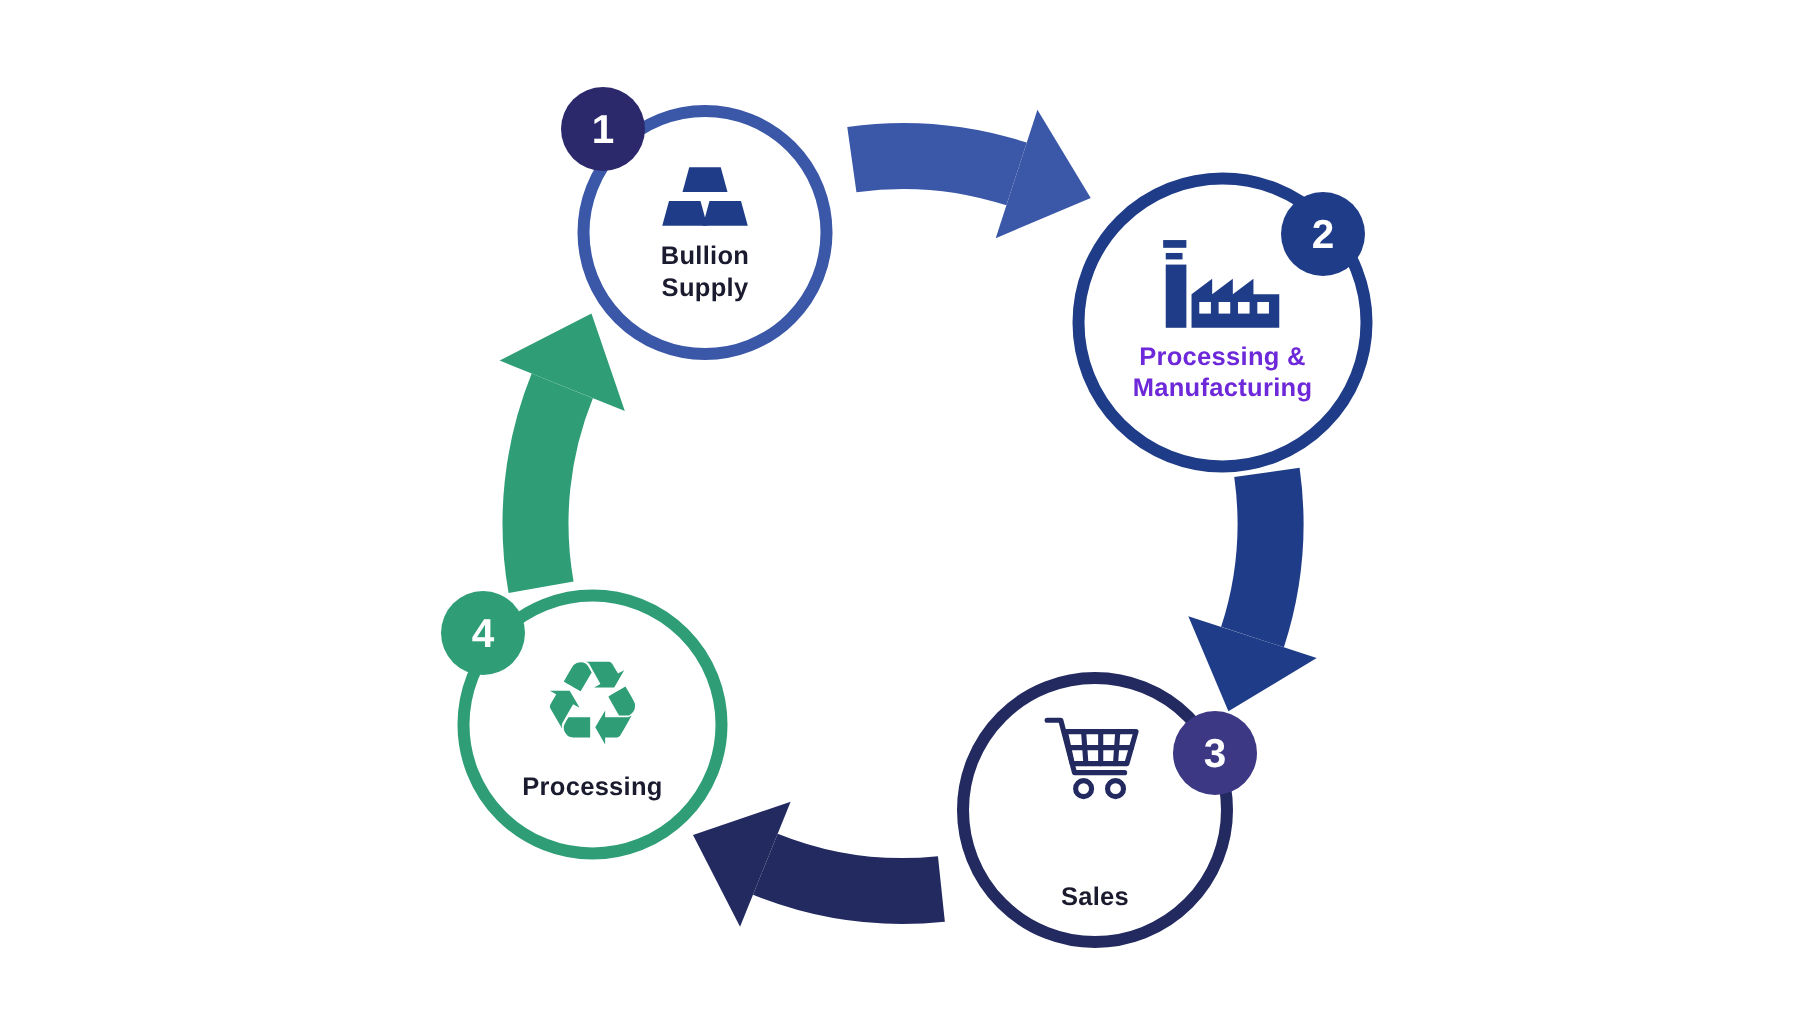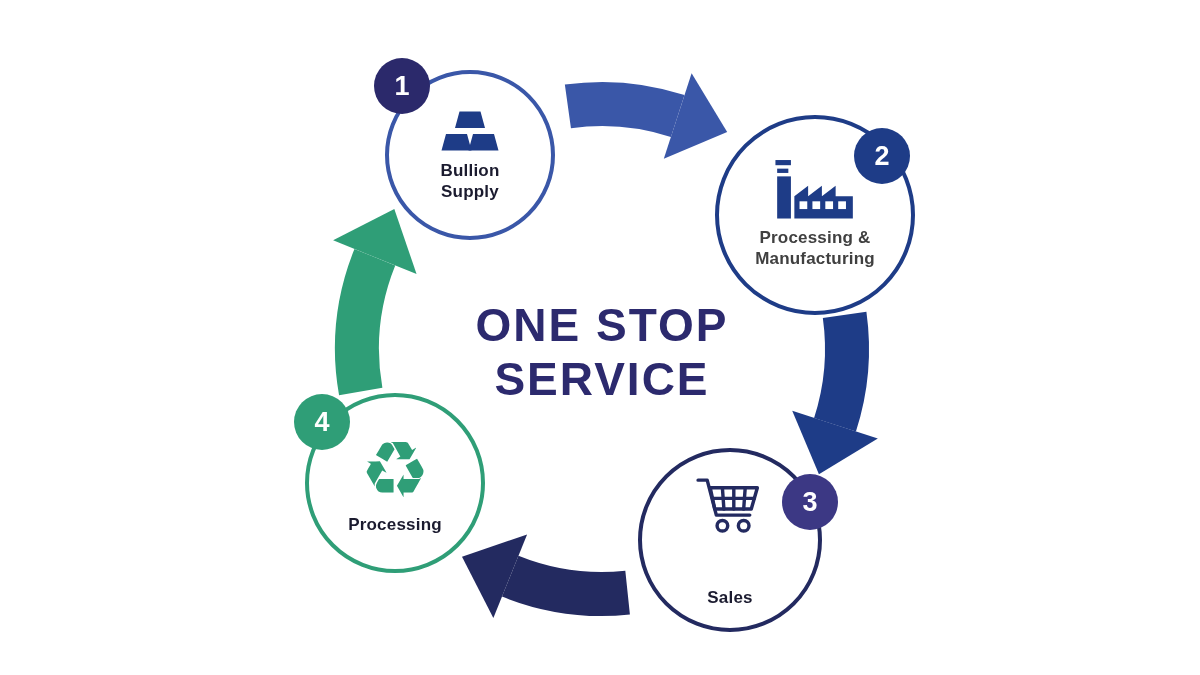--- a/index.html
+++ b/index.html
@@ -5,21 +5,21 @@
   html,body{margin:0;padding:0;background:#ffffff;}
   .canvas{
     position:relative;width:1200px;height:675px;background:#ffffff;
     overflow:hidden;margin:0 auto;
     font-family:"Liberation Sans", sans-serif;
   }
   #arrows{position:absolute;left:0;top:0;z-index:1;}
   .step{position:absolute;z-index:2;}
   .ring{
     position:absolute;left:0;top:0;width:100%;height:100%;
-    background:#ffffff;border:4px solid #0f172a;border-radius:50%;
+    background:#ffffff;border:8px solid #0f172a;border-radius:50%;
     box-sizing:border-box;
     display:flex;flex-direction:column;align-items:center;justify-content:center;
     gap:6px;
   }
   .icon{line-height:0;display:flex;align-items:center;justify-content:center;}
   .icon.glyph{font-family:"DejaVu Sans", sans-serif;line-height:1;}
   .label{
     font-weight:700;color:#1b1b2f;text-align:center;
     font-size:17px;line-height:1.22;letter-spacing:.2px;
   }
@@ -71,21 +71,21 @@
           <rect x="4" y="0" width="18" height="6"></rect>
           <rect x="6" y="10" width="13" height="5"></rect>
           <rect x="6" y="19" width="16" height="49"></rect>
           <path d="M26 68 V42 L42 30 V42 L58 30 V42 L74 30 V42 H94 V68 Z"></path>
           <rect x="32" y="48" width="9" height="9" fill="#ffffff"></rect>
           <rect x="47" y="48" width="9" height="9" fill="#ffffff"></rect>
           <rect x="62" y="48" width="9" height="9" fill="#ffffff"></rect>
           <rect x="77" y="48" width="9" height="9" fill="#ffffff"></rect>
         </svg>
       </div>
-      <div class="label" style="max-width: 152px; color: #404040; text-align: center;">Processing &amp; Manufacturing</div>
+      <div class="label" style="max-width: 152px; color: #6d28d9; text-align: center;">Processing &amp; Manufacturing</div>
     </div>
     <div class="badge" style="left: 139px; top: 13px; background: rgb(30, 60, 135);">2</div>
   </div>
 
   <div class="step" id="step-3" style="left:638px;top:448px;width:184px;height:184px;">
     <div class="ring" style="border-color: rgb(35, 42, 96); gap: 48px;">
       <div class="icon" style="color: rgb(35, 42, 96);">
         <svg width="76" height="68" viewBox="0 0 100 88" fill="none" stroke="currentColor" stroke-width="4.5" stroke-linecap="round" stroke-linejoin="round">
           <path d="M8 10 H20 L32 56 H76"></path>
           <path d="M24 20 L86 20 L78 48 L30 48 Z"></path>
@@ -103,18 +103,14 @@
   </div>
 
   <div class="step" id="step-4" style="left:305px;top:393px;width:180px;height:180px;">
     <div class="ring" style="border-color: rgb(47, 158, 119);">
       <div class="icon glyph" style="font-size: 78px; color: rgb(47, 158, 119);">♻</div>
       <div class="label" style="max-width: 120px; color: rgb(27, 27, 47);">Processing</div>
     </div>
     <div class="badge" style="left: -11px; top: 1px; background: rgb(47, 158, 119);">4</div>
   </div>
 
-  <div class="center-title" style="color: rgb(44, 42, 110);">
-    <div>ONE STOP</div>
-    <div>SERVICE</div>
-  </div>
 
 </div>
 
 </body></html>

